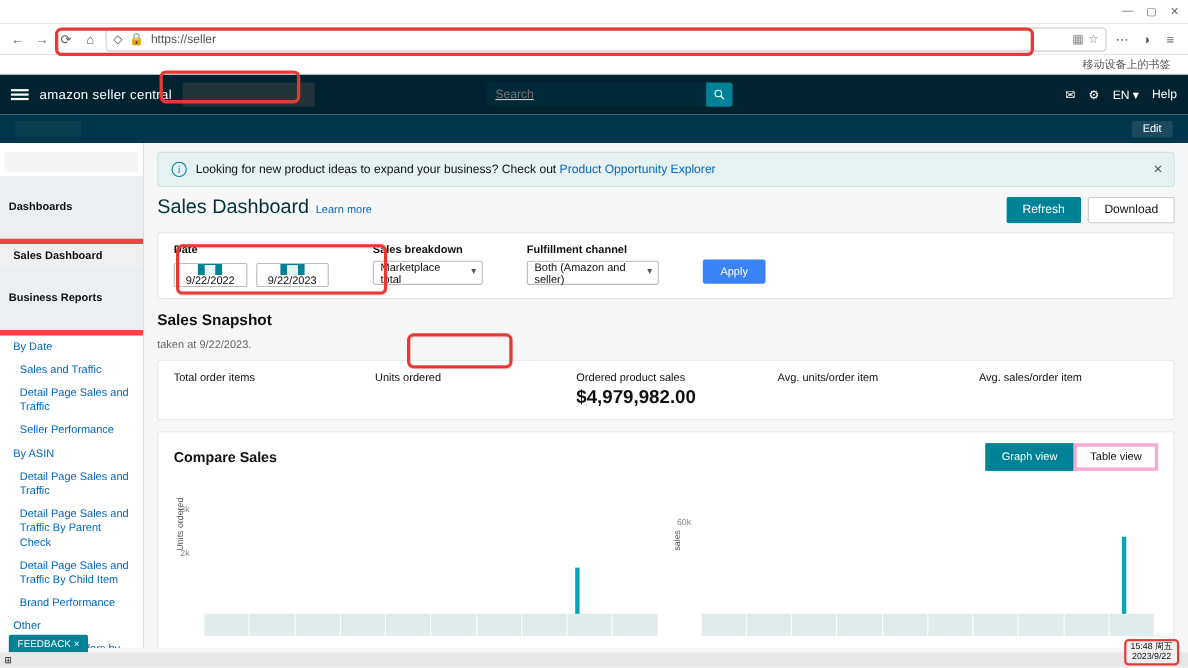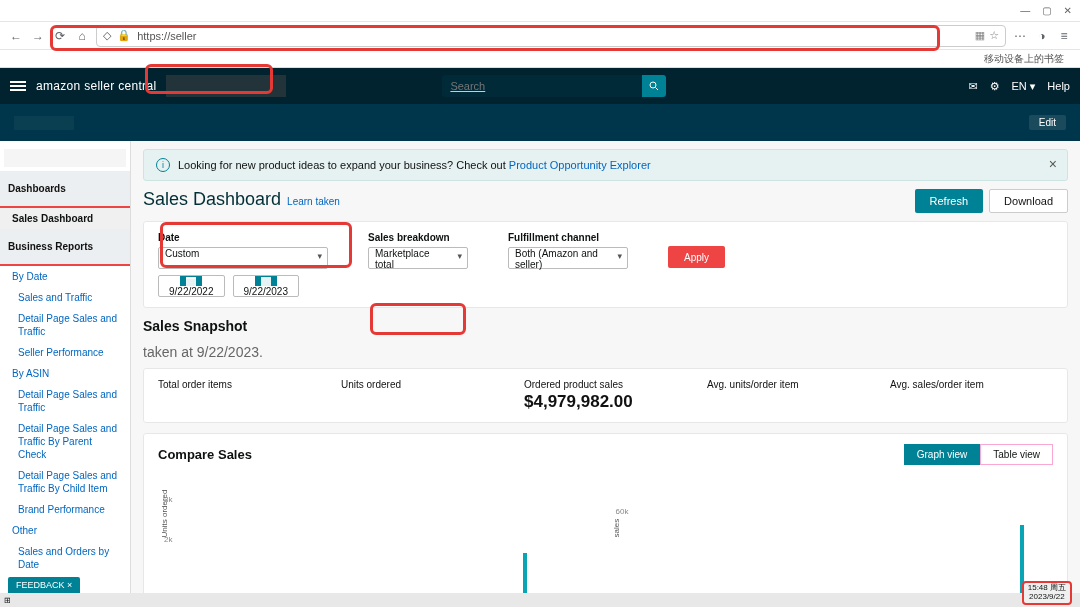--- a/index.html
+++ b/index.html
@@ -18,27 +18,27 @@
 .az-header { height:36px; background:#00232f; display:flex; align-items:center; padding:0 10px; gap:10px; color:#fff; }
 .hamburger { width:16px; display:flex; flex-direction:column; gap:2px; cursor:pointer; }
 .hamburger span { height:2px; background:#fff; }
 .logo { font-size:12px; letter-spacing:0.3px; }
 .store-sel { width:120px; height:22px; background:#444; opacity:0.5; position:relative; }
 .search-wrap { margin-left:auto; margin-right:auto; display:flex; align-items:center; }
 .search-wrap input { width:200px; height:22px; border:none; border-radius:3px 0 0 3px; padding:0 8px; font-size:11px; background:#002a38; color:#ccc;text-decoration:underline; }
 .search-btn { width:24px; height:22px; background:#008296; border-radius:0 3px 3px 0; display:flex; align-items:center; justify-content:center; }
 .hdr-right { display:flex; align-items:center; gap:12px; margin-left:auto; font-size:11px; }
 
-.sub-bar { height:37px; background:#00364b; display:flex; align-items:center; padding:0 14px; }
+.sub-bar { height:26px; background:#00364b; display:flex; align-items:center; padding:0 14px; }
 .sub-bar .edit { margin-left:auto; background:#1a4a5b; color:#fff; font-size:10px; padding:2px 10px; border-radius:2px; cursor:pointer; }
 
 
 .main { display:flex; height:calc(607px - 22px - 28px - 18px - 36px - 26px - 18px); }
 .sidebar { width:131px; background:#fff; border-right:1px solid #ddd; padding-top:4px; overflow:hidden; }
-.sb-section { font-size:10px; color:#111; padding:12px 8px; background:#eceff1; border-bottom:2px solid #ef4444; font-weight:600; }
+.sb-section { font-size:10px; color:#111; padding:23px 8px; background:#eceff1; border-bottom:5px solid #ef4444; font-weight:600; }
 .sb-active { background:#f0f0f0; padding:5px 12px; font-size:10px; font-weight:600; }
 .sb-item { display:block; color:#0066c0; font-size:10px; padding:4px 12px; line-height:1.3; cursor:pointer; }
 .sb-sub { padding-left:18px; }
 
 .content { flex:1; overflow:auto; padding:0 12px 12px 12px; }
 .banner { background:#e6f2f1; border:1px solid #cce5e3; border-radius:3px; padding:8px 12px; margin:8px 0; font-size:11px; display:flex; align-items:center; gap:8px; position:relative; }
 .banner .info-icon { width:14px; height:14px; border:1.5px solid #008296; border-radius:50%; display:flex; align-items:center; justify-content:center; font-size:9px; color:#008296; }
 .banner a { color:#0066c0; text-decoration:none; }
 .banner .close { position:absolute; right:10px; top:6px; font-size:14px; color:#555; cursor:pointer; }
 
@@ -53,35 +53,35 @@
 .card { background:#fff; border:1px solid #e7e7e7; border-radius:3px; padding:10px 14px; margin-bottom:10px; }
 .filters { display:flex; gap:40px; align-items:flex-start; }
 .fcol label { font-size:10px; font-weight:600; display:block; margin-bottom:4px; }
 .sel { height:22px; border:1px solid #bbb; border-radius:2px; background:#fff; font-size:10px; padding:0 18px 0 6px; position:relative; cursor:pointer; }
 .sel::after { content:"▾"; position:absolute; right:5px; top:3px; font-size:9px; color:#555; }
 .date-range { margin-top:6px; display:flex; gap:8px; }
 .date-box { display:flex; align-items:center; border:1px solid #bbb; border-radius:2px; height:22px; background:#fff;flex-direction:column; }
 .date-box .cal { width:22px; height:100%; background:#008296; display:flex; align-items:center; justify-content:center; }
 .date-box .cal svg { width:10px; height:10px; fill:#fff; }
 .date-box span { padding:0 10px; font-size:10px; }
-.apply-btn { height:22px; padding:0 16px; background:#ef4444; color:#fff; font-size:10px; border-radius:2px; cursor:pointer; align-self:flex-end; margin-bottom:0; border:none; }
+.apply-btn { height:22px; padding:0 16px; background:#3b82f6; color:#fff; font-size:10px; border-radius:2px; cursor:pointer; align-self:flex-end; margin-bottom:0; border:none; }
 
 .snap-head { display:flex; align-items:baseline; gap:10px; margin-bottom:8px;flex-direction:column; }
 .snap-title { font-size:14px; font-weight:600; }
-.snap-sub { font-size:14px; color:#666;text-align:right; }
+.snap-sub { font-size:10px; color:#666;text-align:right; }
 .metrics { display:flex; gap:0; }
 .metric { flex:1; padding:4px 10px; }
 .metric .ml { font-size:10px; color:#111; margin-bottom:2px; }
 .metric .mv { font-size:13px; font-weight:700; color:#111; min-height:14px; }
 .metric.ops .mv { font-size:17px; }
 
 .compare-head { display:flex; align-items:center; margin-bottom:8px; }
 .compare-title { font-size:13px; font-weight:600; }
 .view-toggle { margin-left:auto; display:flex; }
-.vt { font-size:10px; padding:4px 12px; border:1px solid #f9a8d4; cursor:pointer; }
+.vt { font-size:10px; padding:4px 12px; border:3px solid #f9a8d4; cursor:pointer; }
 .vt.active { background:#008296; color:#fff; border-color:#008296; }
 .charts { display:flex; gap:8px; padding:10px 0; }
 .chart { flex:1; height:140px; position:relative; }
 .y-label { position:absolute; left:6px; top:50%; transform:rotate(-90deg) translateX(20px); transform-origin:left; font-size:8px; color:#555; }
 .plot { position:absolute; left:28px; right:4px; top:10px; bottom:20px; }
 .tick { position:absolute; left:-22px; font-size:8px; color:#888; }
 .bar-up { position:absolute; bottom:0; width:4px; background:#0aa5b5; }
 .ghost-bars { position:absolute; left:0; right:0; bottom:-12px; height:20px; display:flex; gap:1px; }
 .ghost-bars span { flex:1; background:#e0ecec; }
 
@@ -173,32 +173,31 @@
 
   <div class="content">
     <div class="banner">
       <div class="info-icon">i</div>
       <span><span>Looking for new product ideas to expand your business? Check out </span><a>Product Opportunity Explorer</a></span>
       <span class="close">×</span>
     </div>
 
     <div class="title-row">
       <div class="page-title">Sales Dashboard</div>
-      <span class="learn">Learn taken</span>
+      <span class="learn">Learn more</span>
       <div class="btn-grp">
         <div class="btn teal">Refresh</div>
         <div class="btn white">Download</div>
       </div>
     </div>
 
     <div class="card">
       <div class="filters">
         <div class="fcol">
           <label>Date</label>
-          <div class="sel" style="width:170px"><span>Custom</span></div>
           <div class="date-range">
             <div class="date-box">
               <div class="cal">
                   <svg viewBox="0 0 10 10">
                     <rect x="0" y="1" width="10" height="9" fill="#fff" opacity="0.9"></rect>
                     <rect x="0" y="1" width="10" height="2" fill="#fff"></rect>
                   </svg>
                 </div>
               <span>9/22/2022</span>
             </div>

